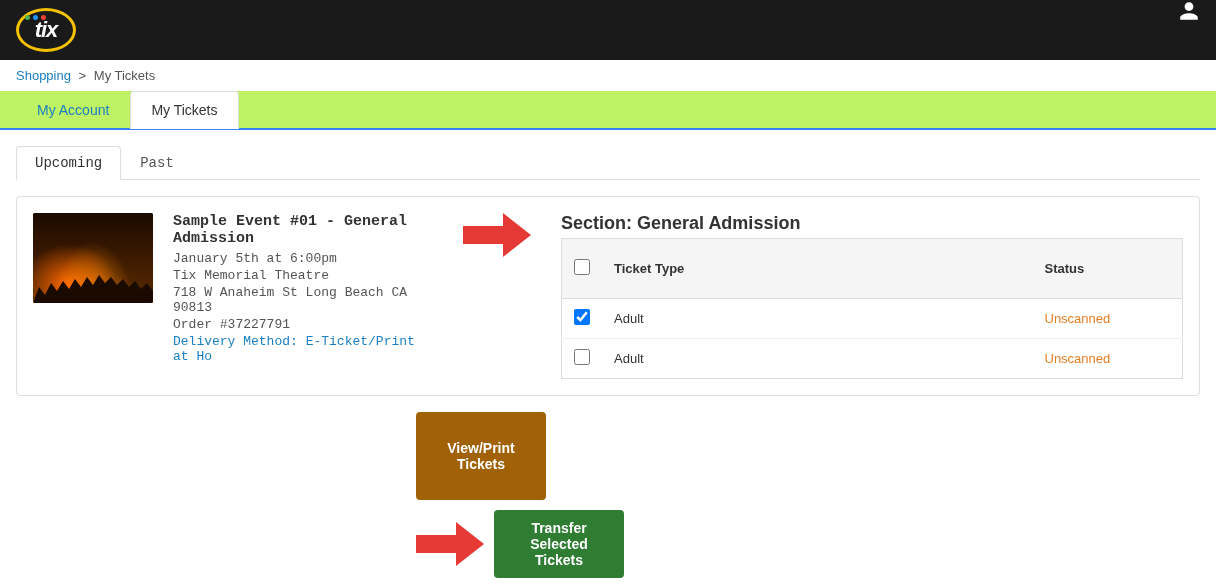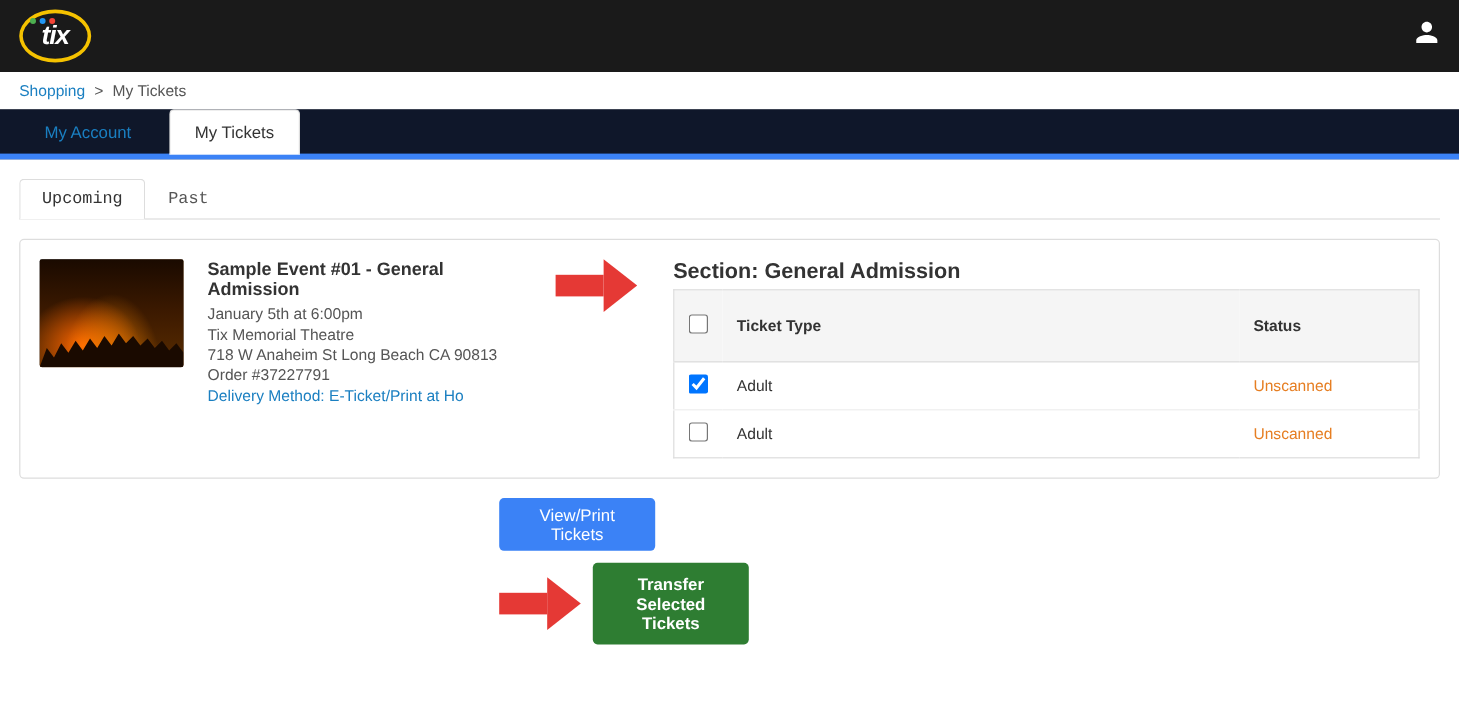--- a/index.html
+++ b/index.html
@@ -3,21 +3,20 @@
   <meta charset="utf-8">
   <style>
     * { box-sizing: border-box; margin: 0; padding: 0; }
     body { font-family: Arial, sans-serif; font-size: 14px; color: #333; background: #fff; }
 
     
     .header {
       background: #1a1a1a;
       height: 60px;
       display: flex;
-      align-items: center;
       justify-content: space-between;
       padding: 0 16px;
     }
     .logo-container {
       display: flex;
       align-items: center;
     }
     .logo-oval {
       width: 60px;
       height: 44px;
@@ -65,24 +64,23 @@
       color: #555;
       margin: 0 4px;
     }
     .breadcrumb .current {
       color: #555;
     }
 
     
     .outer-tabs {
       display: flex;
-      border-bottom: 5px solid #3b82f6;
+      border-bottom: 2px solid #3b82f6;
       padding: 0 16px;
-      background: #0f172a;
-      gap: 11px;
+      background: #bef264;
     }
     .outer-tab {
       padding: 10px 20px;
       cursor: pointer;
       color: #1a7fc1;
       font-size: 14px;
       text-decoration: none;
       border: 1px solid transparent;
       margin-bottom: -1px;
     }
@@ -159,20 +157,21 @@
       bottom: 0;
       left: 0;
       right: 0;
       height: 40px;
       background: #1a0a00;
       clip-path: polygon(0% 100%, 5% 60%, 10% 80%, 15% 50%, 20% 70%, 25% 45%, 30% 65%, 35% 40%, 40% 60%, 45% 35%, 50% 55%, 55% 30%, 60% 50%, 65% 35%, 70% 55%, 75% 40%, 80% 60%, 85% 45%, 90% 65%, 95% 50%, 100% 70%, 100% 100%);
     }
 
     .event-details {
       flex: 0 0 260px;
+      font-family: Liberation Mono, monospace;
     }
     .event-title {
       font-weight: bold;
       font-size: 15px;
       color: #333;
       margin-bottom: 4px;
     }
     .event-date {
       color: #555;
       font-size: 13px;
@@ -251,27 +250,27 @@
     
     .buttons-section {
       margin-top: 16px;
       display: flex;
       flex-direction: column;
       align-items: flex-start;
       gap: 10px;
       padding-left: 400px;
     }
     .btn-view-print {
-      background: #3b82f6;
+      background: #a16207;
       color: #fff;
       border: none;
-      padding: 6px 20px;
+      padding: 28px 20px;
       cursor: pointer;
       font-size: 14px;
-      font-weight: normal;
+      font-weight: bold;
       border-radius: 4px;
       text-align: center;
       width: 130px;
     }
 
     .transfer-row {
       display: flex;
       align-items: center;
       gap: 10px;
     }

